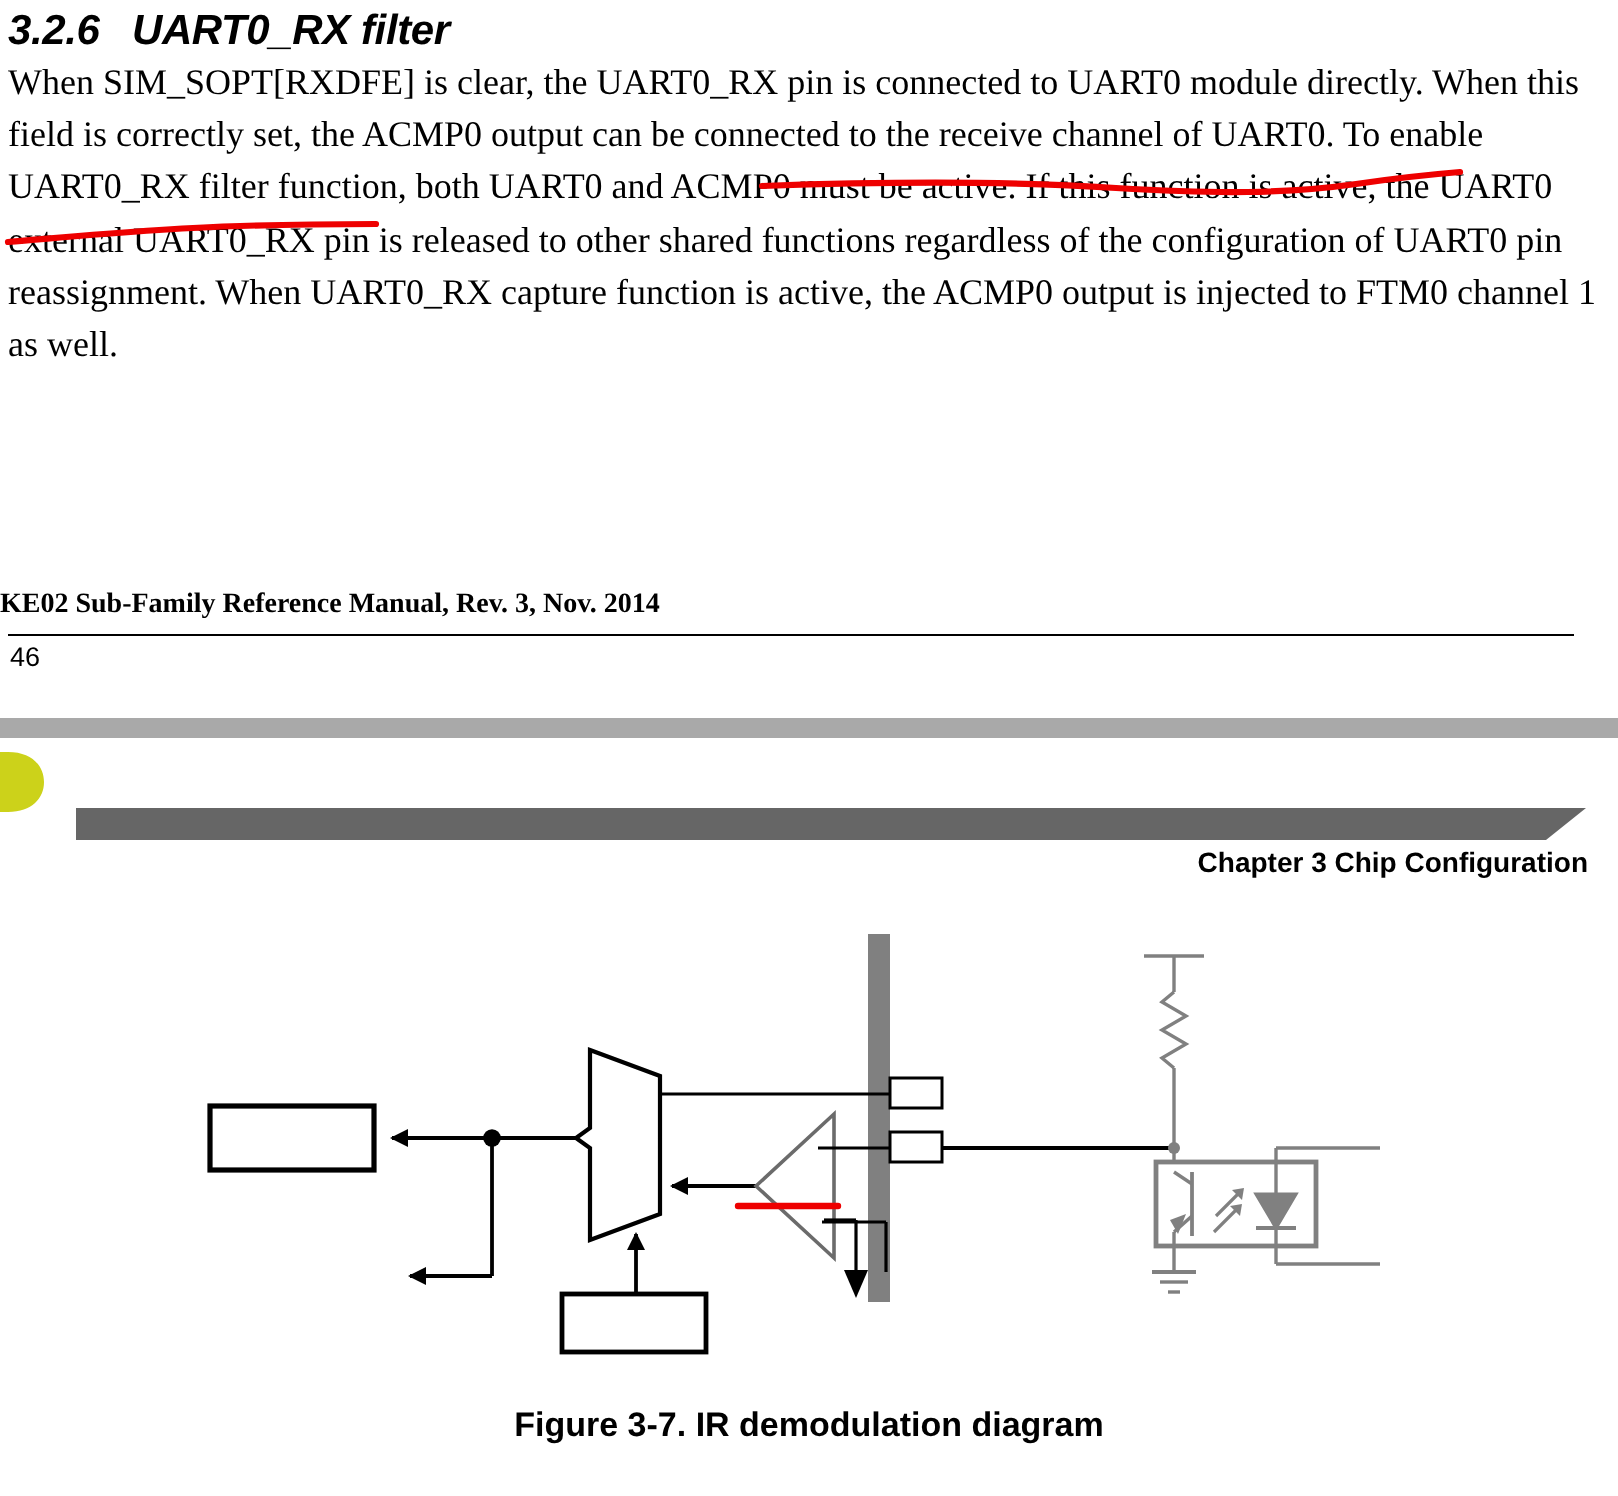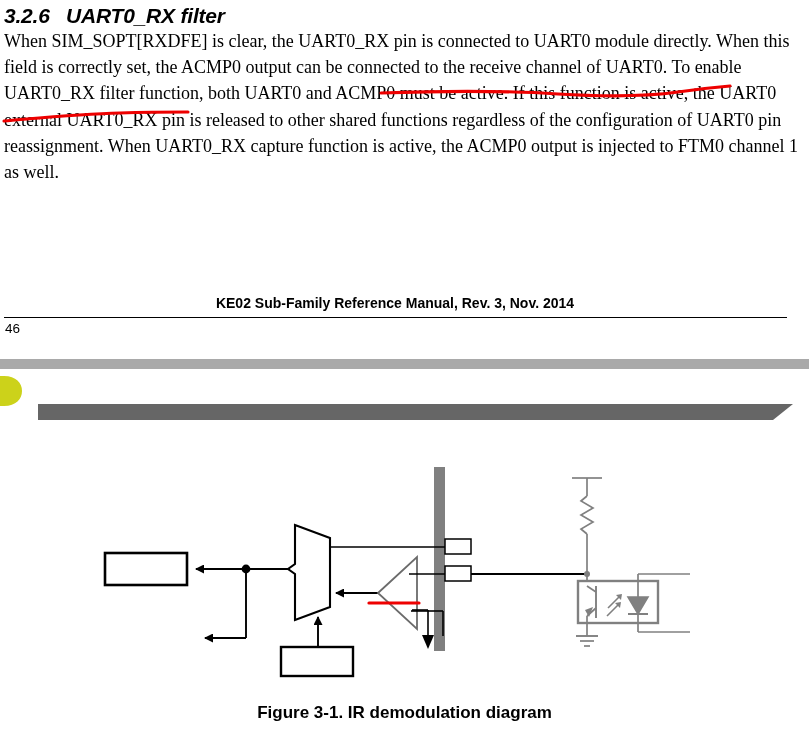--- a/index.html
+++ b/index.html
@@ -50,22 +50,21 @@
   .annot { position: absolute; pointer-events: none; }
   #annot-line-1 { left: 378px; top: 82px; }
   #annot-line-2 { left: 0px;   top: 106px; }
   #annot-line-3 { left: 366px; top: 596px; }
 
   
   .footer-title {
     position: absolute;
     left: 0; top: 295px;
     width: 790px;
-    text-align: center;
-    font-family: Liberation Sans, sans-serif;
+    font-family: Liberation Serif, serif;
     font-weight: bold;
     font-size: 14px;
   }
   .footer-rule {
     position: absolute;
     left: 4px; top: 317px;
     width: 783px; height: 1px;
     background: #000;
   }
   .footer-page-num {
@@ -154,20 +153,21 @@
 
   <svg class="brand-logo" viewBox="0 0 40 48">
     <path d="M-6,2 L18,2 C30,2 36,9 36,17 C36,25 30,32 18,32 L8,32 L8,46 L-6,46 Z
              M8,12 L17,12 C21,12 23,14 23,17 C23,20 21,22 17,22 L8,22 Z" fill="#ccd21a"></path>
   </svg>
 
   <svg class="header-band" viewBox="0 0 755 16" preserveAspectRatio="none">
     <path d="M0,0 L755,0 L735,16 L0,16 Z" fill="#666666"></path>
   </svg>
 
+  <div class="chapter-title">Chapter 3 Chip Configuration</div>
 
   <div class="figure-area">
 
     <svg width="809" height="245" viewBox="0 0 809 245">
       <defs>
         <marker id="arrowBlack" markerWidth="9" markerHeight="9" refX="8" refY="4.5" orient="auto" markerUnits="userSpaceOnUse">
           <path d="M0,0 L9,4.5 L0,9 Z" fill="#000"></path>
         </marker>
       </defs>
 
@@ -257,15 +257,15 @@
     
     
     
     
   </div>
 
   <svg class="annot" id="annot-line-3" width="60" height="14" viewBox="0 0 60 14">
     <line x1="3" y1="7" x2="53" y2="7" stroke="#ee0000" stroke-width="3.2" stroke-linecap="round"></line>
   </svg>
 
-  <div class="figure-caption">Figure 3-1. IR demodulation diagram</div>
+  <div class="figure-caption">Figure 3-7. IR demodulation diagram</div>
 
 </div>
 
 </body></html>

